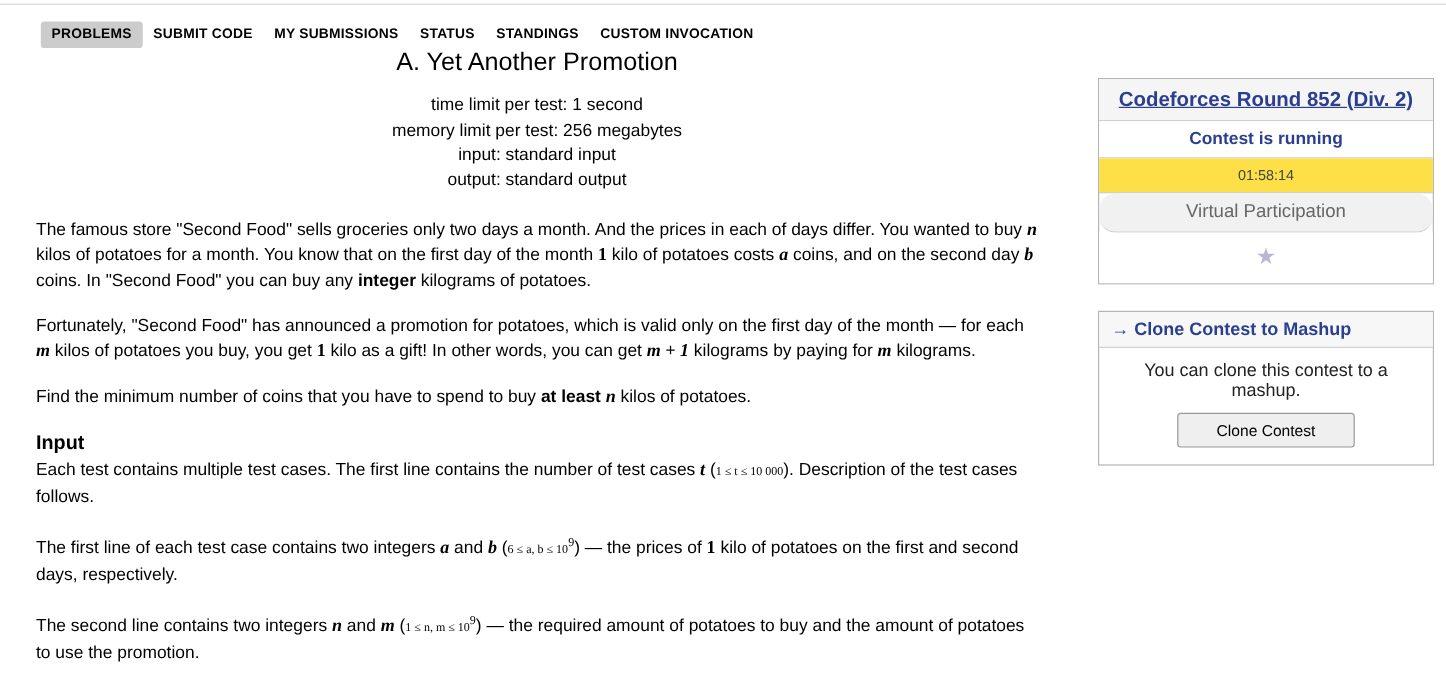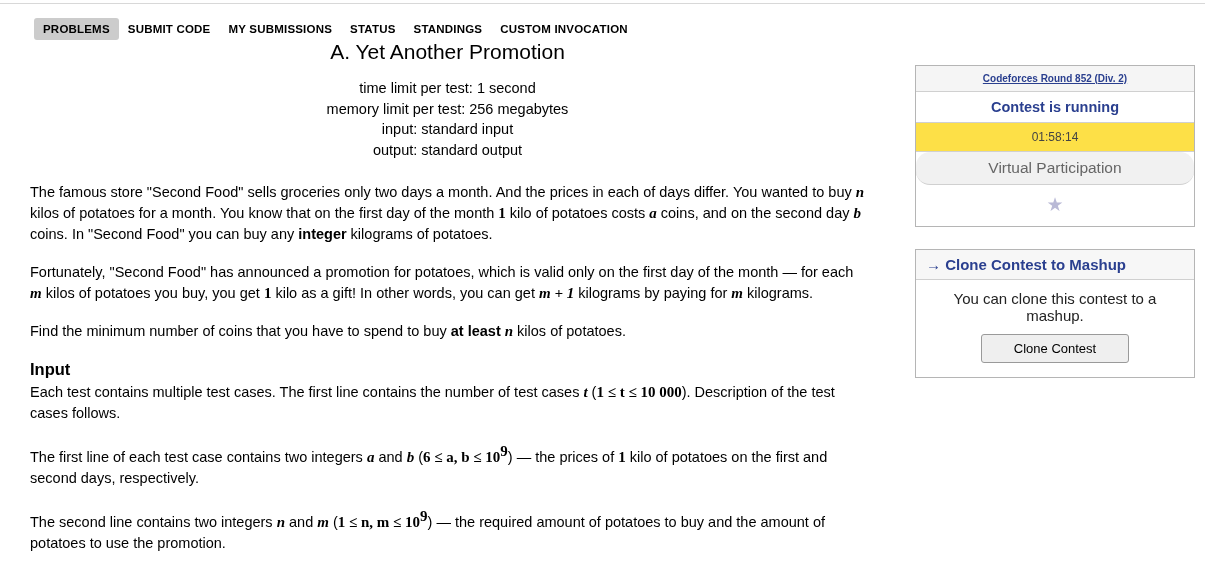--- a/index.html
+++ b/index.html
@@ -91,39 +91,38 @@
     font-weight: bold;
     font-size: 15px;
   }
   .mathnum {
     font-family: "Liberation Serif", serif;
     font-weight: bold;
     font-size: 15px;
   }
   .mathop {
     font-family: "Liberation Serif", serif;
-    font-size: 15px;
-    font-weight: bold;
+    font-size: 10px;
   }
   .bold-inline { font-weight: bold; }
   sup { font-size: 10px; }
   
   .box {
     border: 1px solid #b5b5b5;
     background: #ffffff;
     margin-bottom: 22px;
   }
   .box-row {
     border-bottom: 1px solid #d0d0d0;
     text-align: center;
     padding: 7px 6px;
   }
   .box-row:last-child { border-bottom: none; }
   .contest-name {
-    font-size: 10px;
+    font-size: 17px;
     font-weight: bold;
     color: #2a3f8f;
     text-decoration: underline;
     cursor: pointer;
     background: #f5f5f5;
   }
   .contest-status {
     font-size: 14.5px;
     font-weight: bold;
     color: #2a3f8f;

